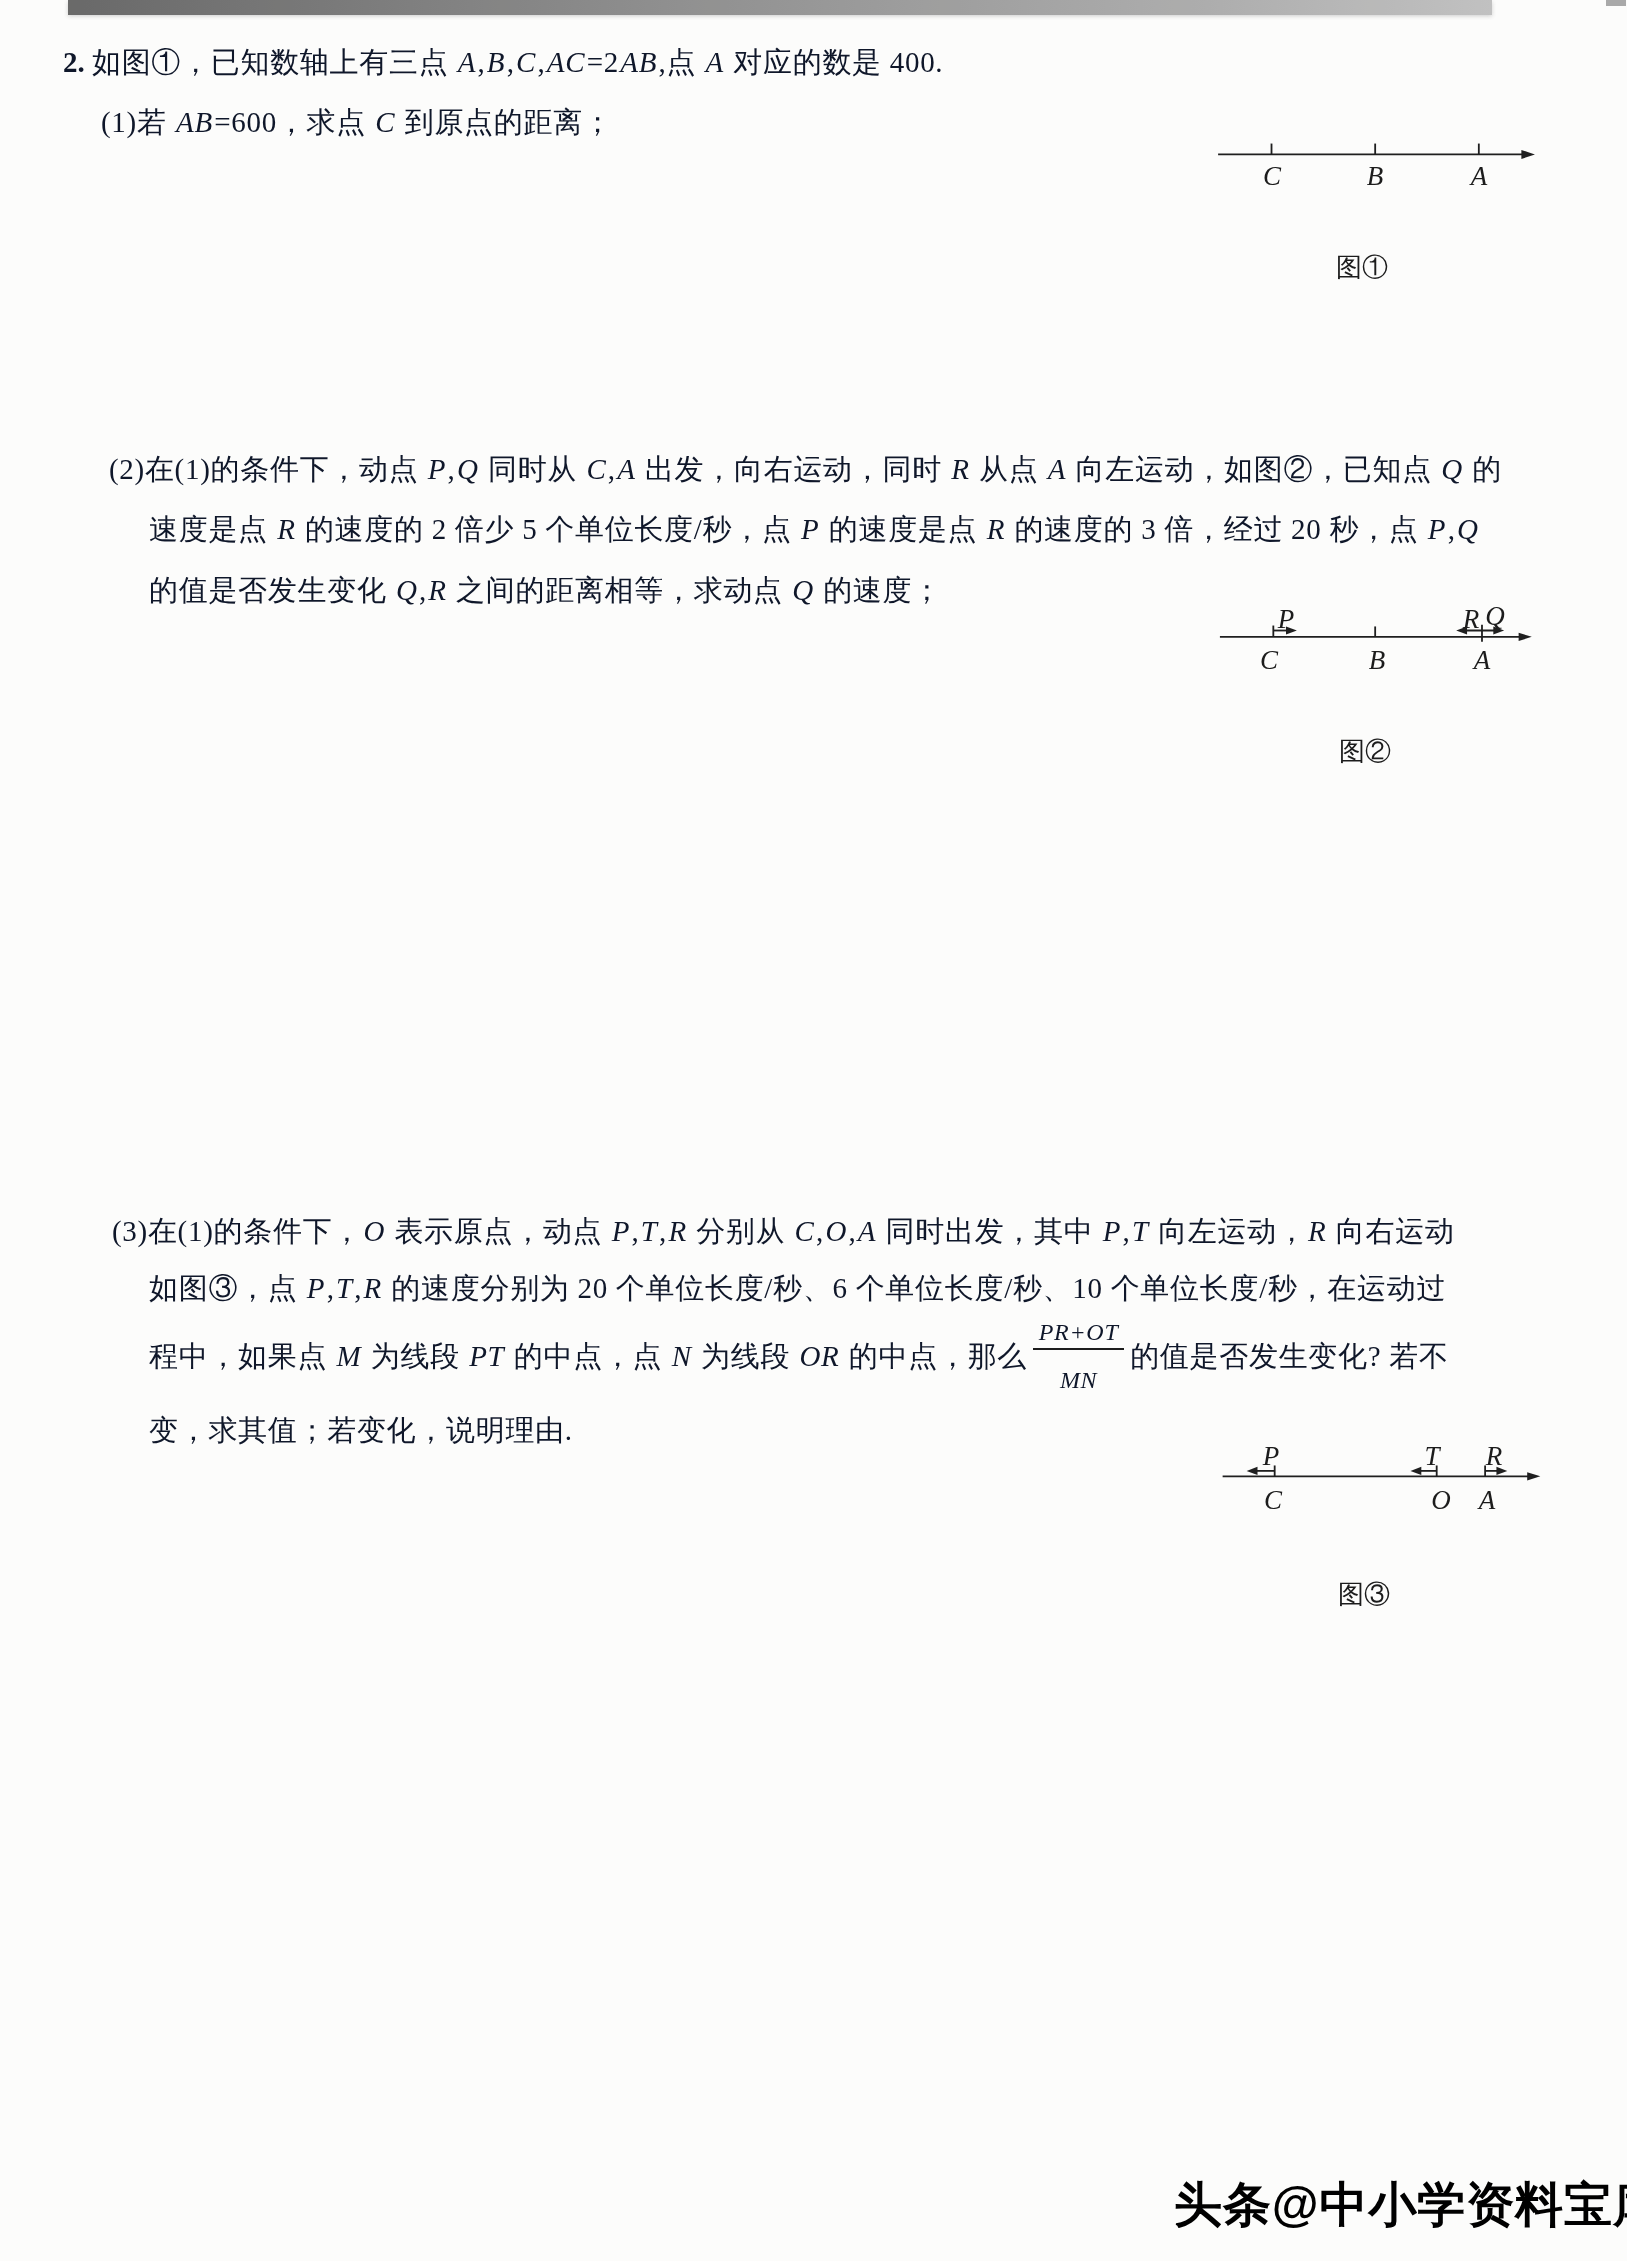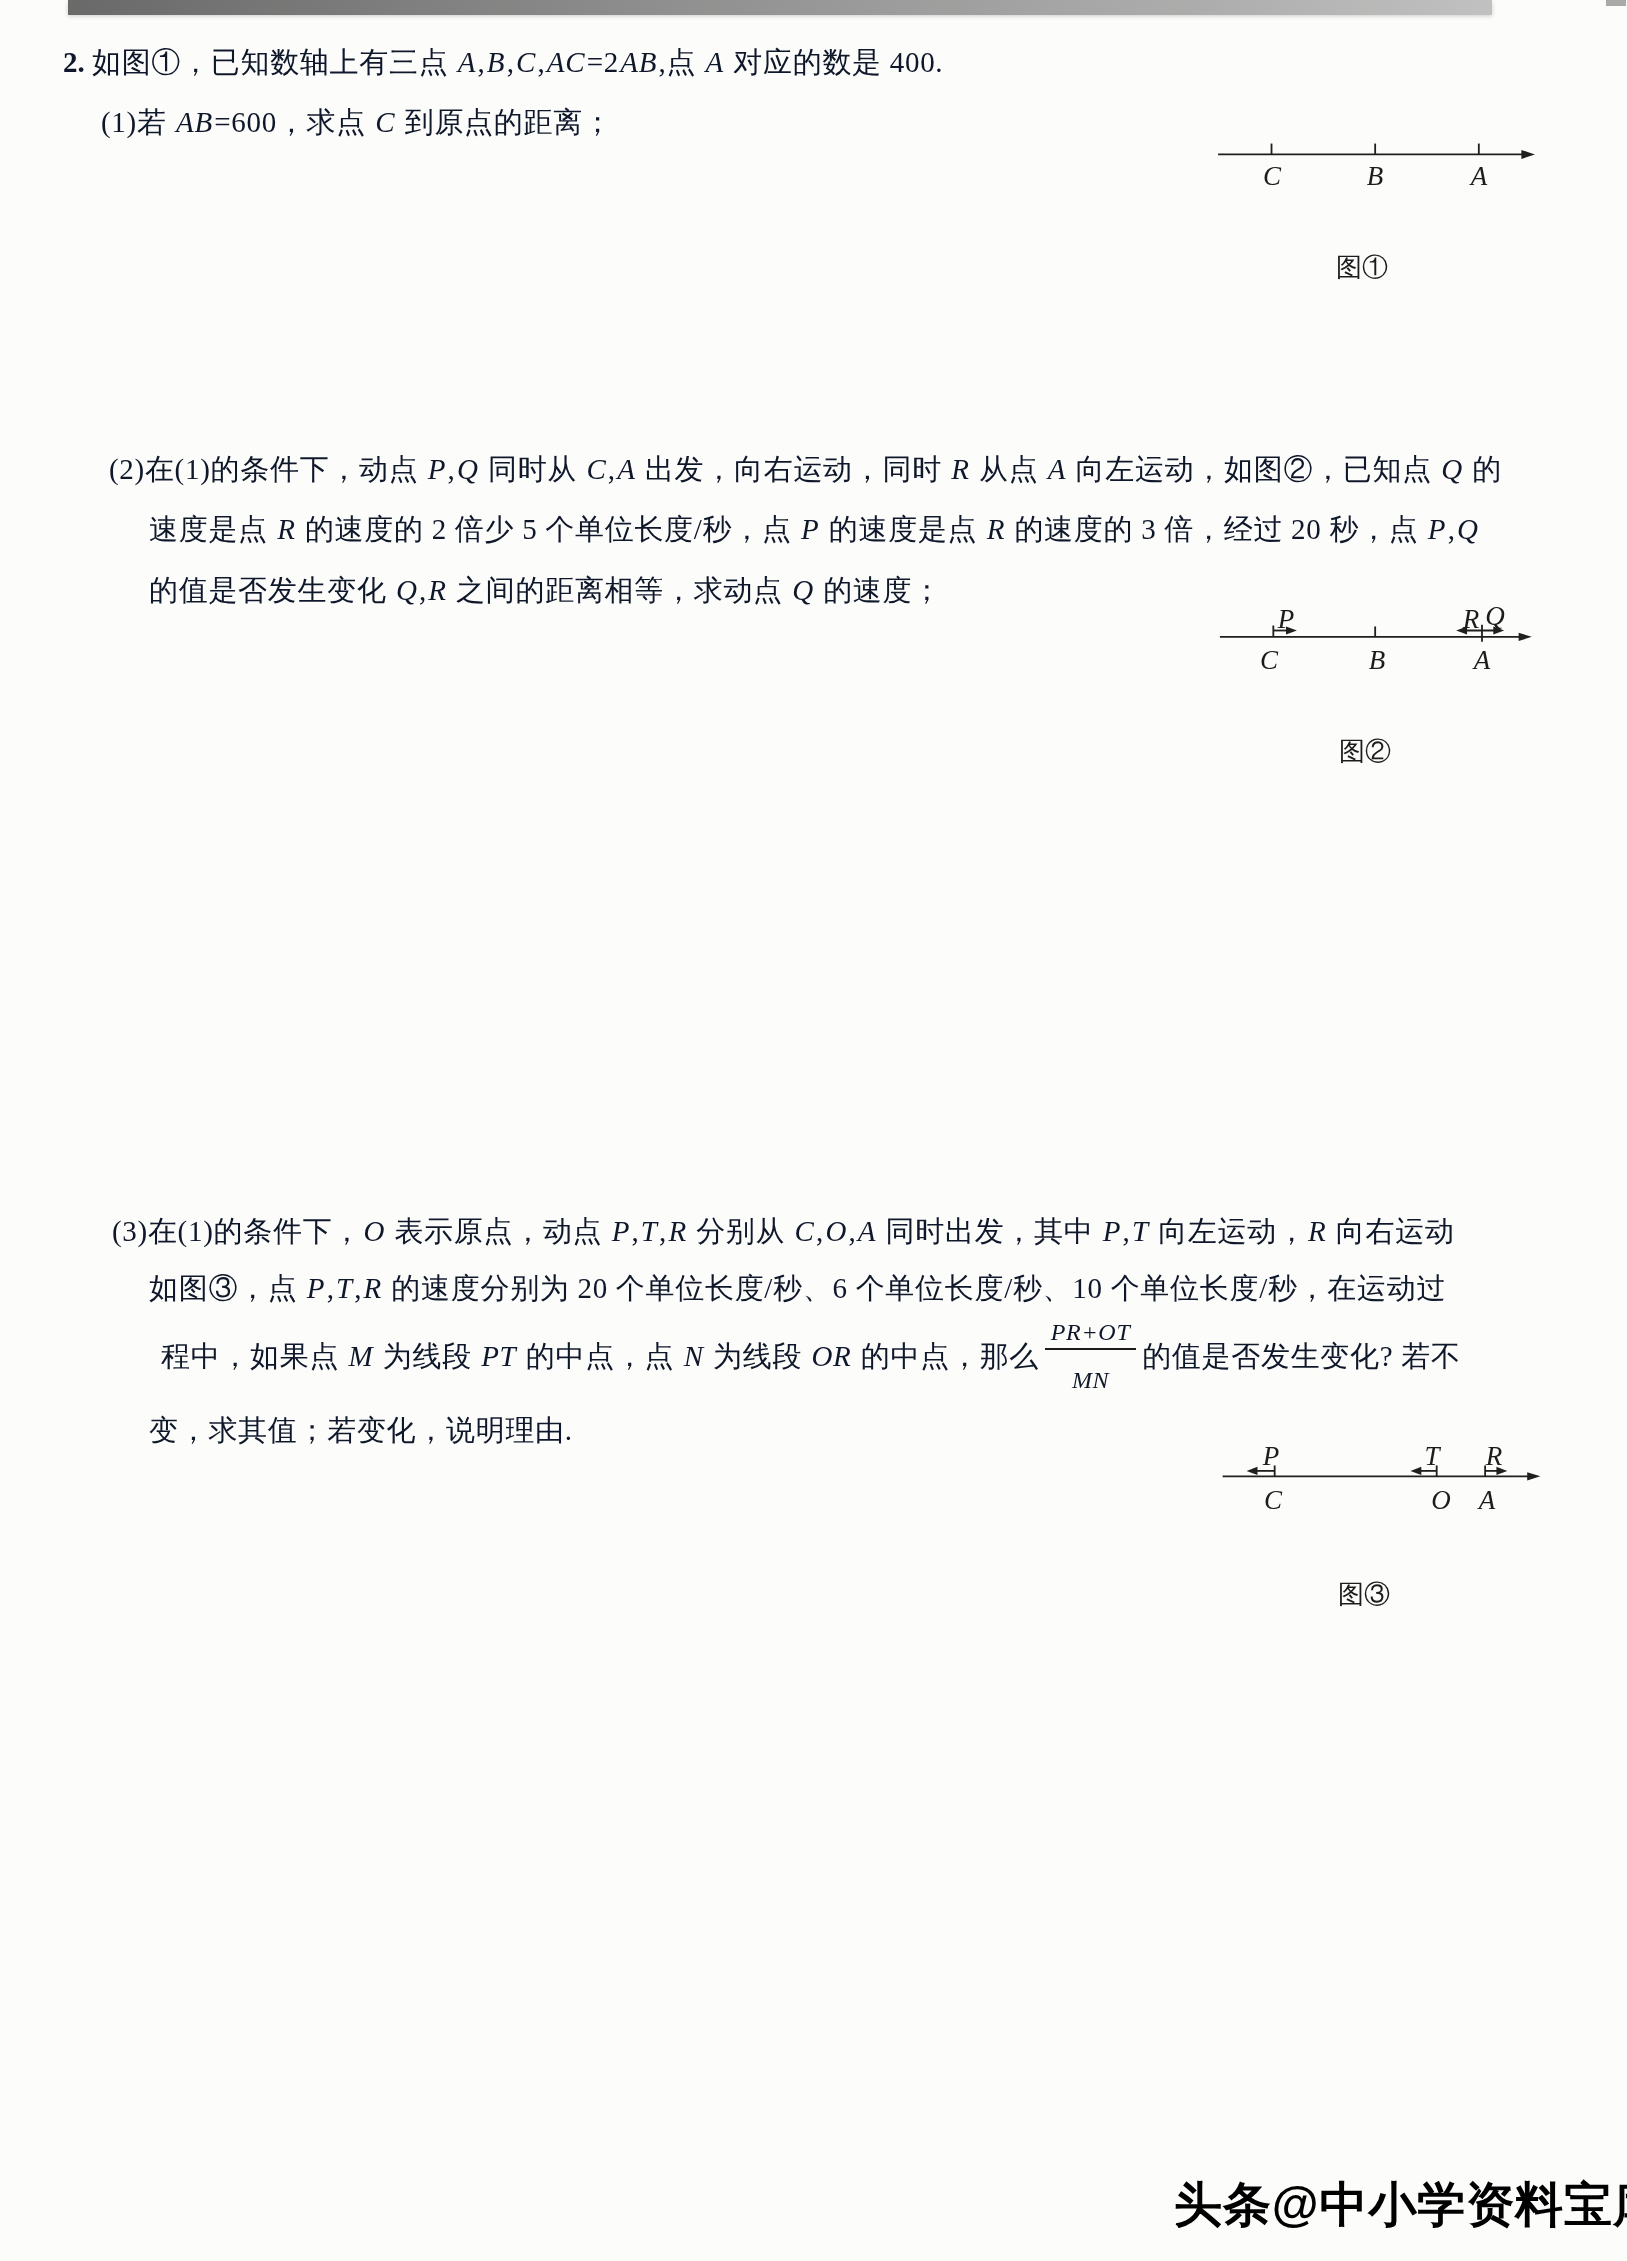--- a/index.html
+++ b/index.html
@@ -120,21 +120,21 @@
     <span class="pt-label" style="left:282px;top:45px;">A</span>
     <span class="cap" style="left:165px;top:92px;">图②</span>
   </div>
 
   <div class="abs tline" style="left:112px;top:1214px;">
     <span><span>(3)在(1)的条件下，</span><i class="var">O</i><span> 表示原点，动点 </span><i class="var">P</i><span>,</span><i class="var">T</i><span>,</span><i class="var">R</i><span> 分别从 </span><i class="var">C</i><span>,</span><i class="var">O</i><span>,</span><i class="var">A</i><span> 同时出发，其中 </span><i class="var">P</i><span>,</span><i class="var">T</i><span> 向左运动，</span><i class="var">R</i><span> 向右运动</span></span>
   </div>
   <div class="abs tline" style="left:149px;top:1271px;">
     <span><span>如图③，点 </span><i class="var">P</i><span>,</span><i class="var">T</i><span>,</span><i class="var">R</i><span> 的速度分别为 20 个单位长度/秒、6 个单位长度/秒、10 个单位长度/秒，在运动过</span></span>
   </div>
-  <div class="abs tline fracline" style="left:149px;top:1311px;margin-left:12px;">
+  <div class="abs tline fracline" style="left:149px;top:1311px;">
     <span><span>程中，如果点 </span><i class="var">M</i><span> 为线段 </span><i class="var">PT</i><span> 的中点，点 </span><i class="var">N</i><span> 为线段 </span><i class="var">OR</i><span> 的中点，那么</span></span>
     <span class="frac">
       <span class="fnum">PR+OT</span>
       <span class="fden">MN</span>
     </span>
     <span><span>的值是否发生变化?  若不</span></span>
   </div>
   <div class="abs tline" style="left:149px;top:1413px;">
     <span><span>变，求其值；若变化，说明理由.</span></span>
   </div>

